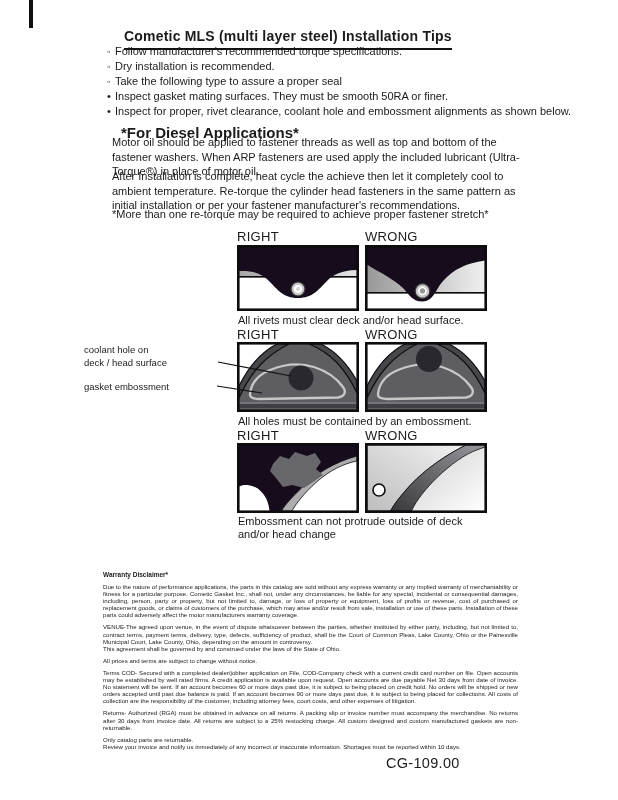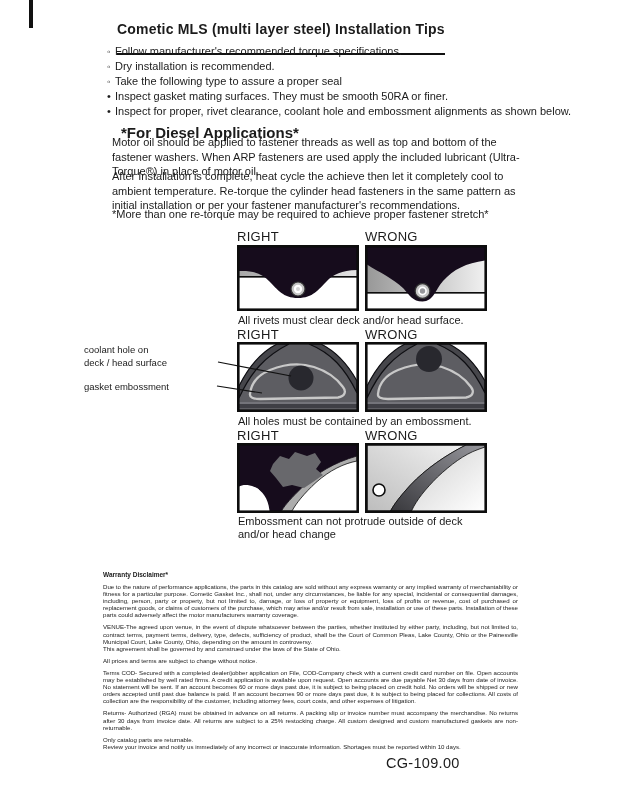--- a/index.html
+++ b/index.html
@@ -7,21 +7,21 @@
     position:relative; width:618px; height:800px; margin:0 auto;
     background:#ffffff; overflow:hidden;
     font-family:"Liberation Sans", sans-serif; color:#1b1b1b;
     -webkit-font-smoothing:antialiased;
   }
   .abs { position:absolute; }
   .scan-mark { left:29px; top:0; width:3.5px; height:28px; background:#111; }
 
   .doc-title {
     left:116px; top:20px; font-size:14px; font-weight:bold; letter-spacing:.2px;
-    border-bottom:2px solid #111; padding-bottom:16px; display:inline-block; margin:1px;
+    border-bottom:2px solid #111; padding-bottom:4px; display:inline-block; margin:8px;
   }
 
   .bullets { left:107px; top:44px; font-size:11px; line-height:15px; }
   .bullet-row { white-space:nowrap; }
   .bullet-glyph { display:inline-block; width:8px; font-size:10px; }
   .sub-row { margin-left:0; }
   .sub-glyph { display:inline-block; width:8px; font-size:11px; }
 
   .diesel-heading { left:113px; top:116px; margin:8px; font-size:15px; font-weight:bold; }
   .body-par { left:112px; width:426px; margin:0; font-size:11px; line-height:14.5px; }

